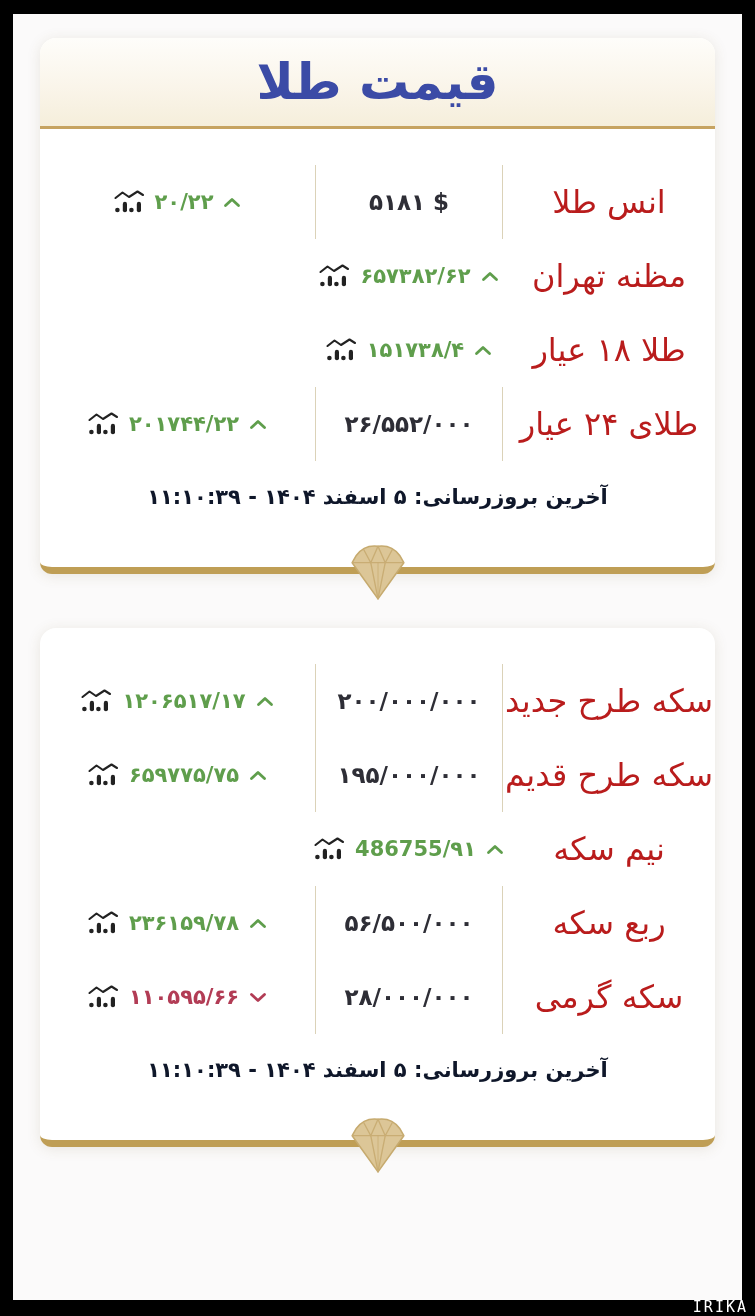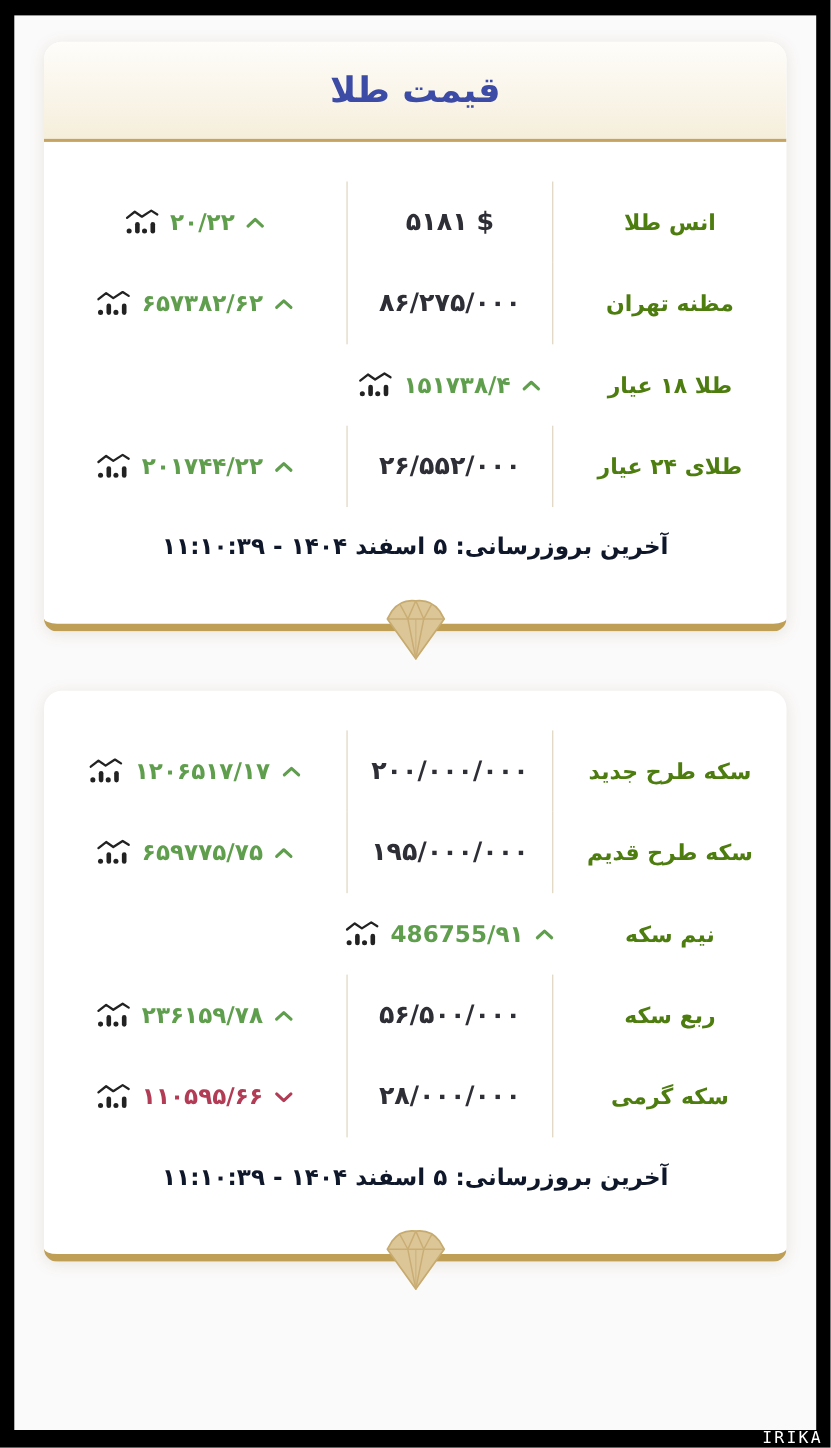--- a/index.html
+++ b/index.html
@@ -12,26 +12,26 @@
   .card { position:relative; width:675px; margin:24px auto 0;
           background:#ffffff; border-radius:16px 16px 12px 12px;
           border-bottom:7px solid #bf9e55;
           box-shadow:0 2px 14px rgba(110,90,50,.13); }
   .card + .card { margin-top:54px; }
 
   .card-header { height:88px; border-radius:16px 16px 0 0;
                  background:linear-gradient(180deg,#fefdfa 0%,#faf5ea 55%,#f5eedb 100%);
                  border-bottom:3px solid #c6a361;
                  display:flex; align-items:center; justify-content:center; }
-  .card-title { margin:0; font-size:32px; font-weight:bold; color:#3b4ba6; }
+  .card-title { margin:0; font-size:50px; font-weight:bold; color:#3b4ba6; }
 
   .rows { direction:rtl; padding-top:36px; }
   .row  { display:grid; grid-template-columns:212px 188px 1fr; height:74px; align-items:stretch; }
   .cell { display:flex; align-items:center; justify-content:center; }
-  .cell-label { font-size:20px; font-weight:bold; color:#4d7c0f; }
+  .cell-label { font-size:32px; font-weight:normal; color:#b91c1c; }
   .cell-value { border-left:1px solid #dbd2b8; border-right:1px solid #dbd2b8; }
   .cell-value .value { font-size:23px; font-weight:bold; color:#2e2e36; letter-spacing:.5px; }
   .cell-change { direction:ltr; gap:10px; }
   .cell-change .chg { font-size:21px; font-weight:bold; }
   .cell-change.up  .chg, .cell-change.up  .chev { color:#5f9e4c; }
   .cell-change.down .chg, .cell-change.down .chev { color:#b23c55; }
   .chart-ic, .chev { display:flex; align-items:center; }
   .chev-up, .chev-down { display:none; }
   .cell-change.up .chev-up { display:flex; }
   .cell-change.down .chev-down { display:flex; }
@@ -79,23 +79,20 @@
         <svg width="18" height="11" viewBox="0 0 18 11">
           <path d="M2.5 8.5 L9 2.5 L15.5 8.5" fill="none" stroke="currentColor" stroke-width="2.8" stroke-linecap="round" stroke-linejoin="round"></path>
         </svg>
       </span>
 
     </div>
   </div>
 
   <div class="row">
     <div class="cell cell-label">مظنه تهران</div>
-    <div class="cell cell-value">
-      <span class="value" dir="ltr">۸۶/۲۷۵/۰۰۰</span>
-    </div>
     <div class="cell cell-change up">
       <span class="chart-ic">
         <svg width="31" height="24" viewBox="0 0 31 24">
           <g fill="#222222">
             <circle cx="3.4" cy="20" r="2.3"></circle>
             <rect x="8.8" y="11.8" width="4.2" height="10.5" rx="2.1"></rect>
             <circle cx="17.4" cy="20" r="2.3"></circle>
             <rect x="22.8" y="11.8" width="4.2" height="10.5" rx="2.1"></rect>
           </g>
           <path d="M1.5 8 L8.5 2.5 L15 7 L23.5 1.5 L29 5" fill="none" stroke="#222222" stroke-width="2.1" stroke-linecap="round" stroke-linejoin="round"></path>

